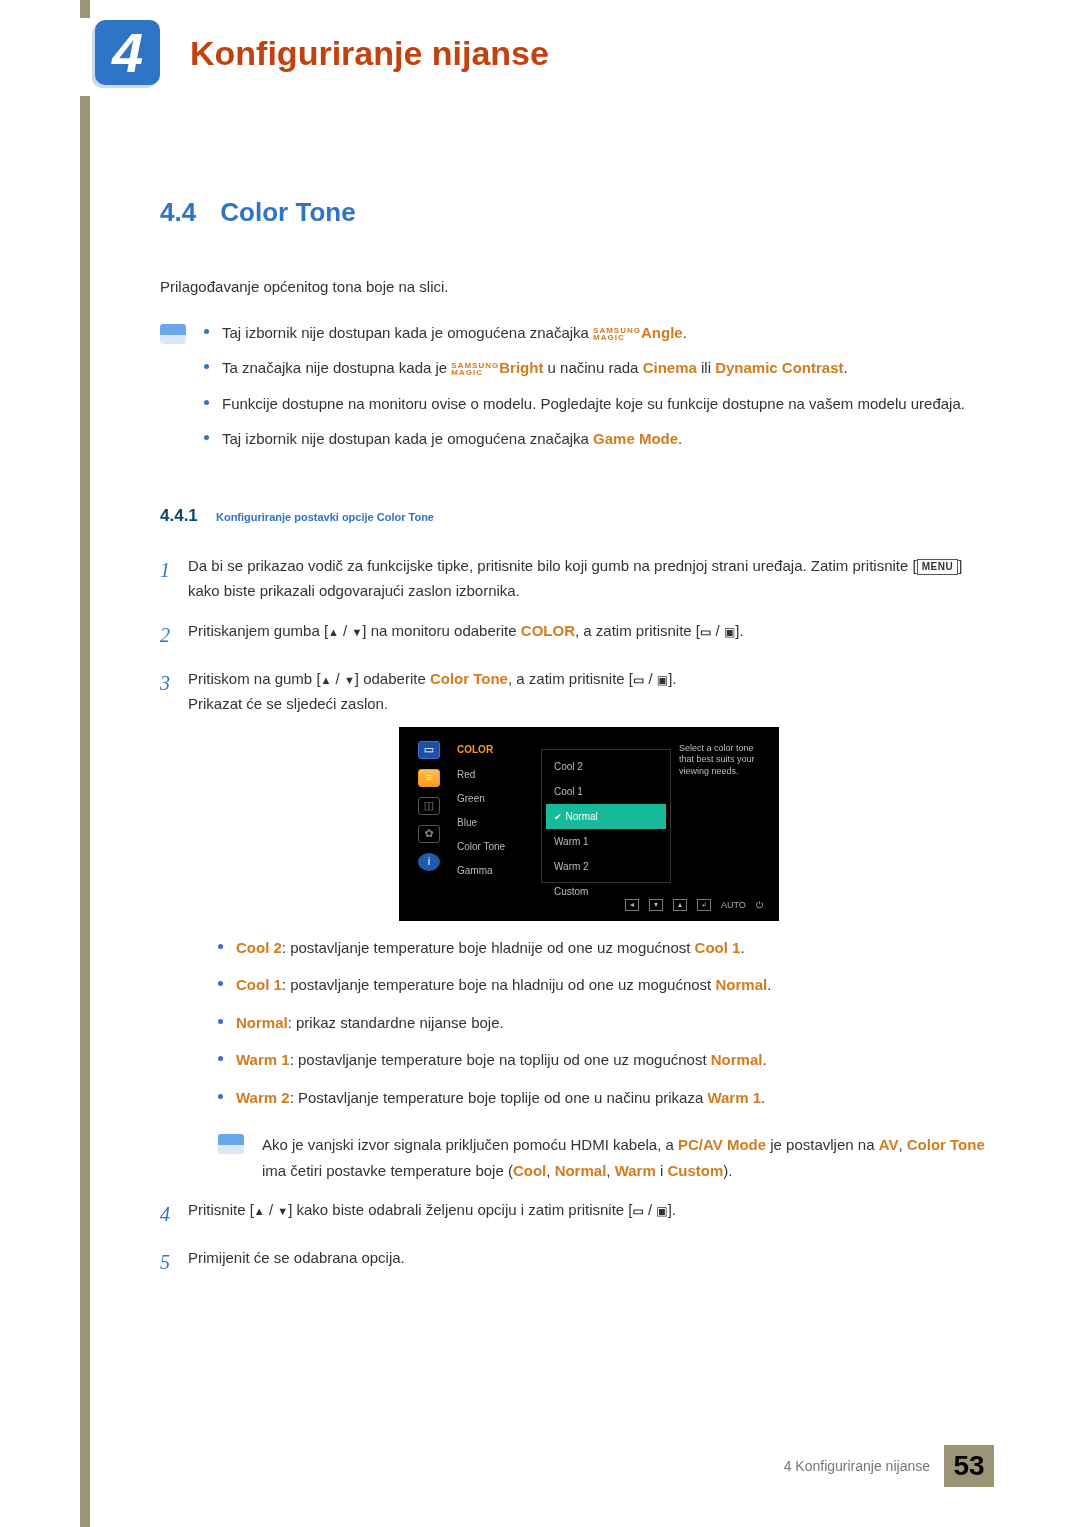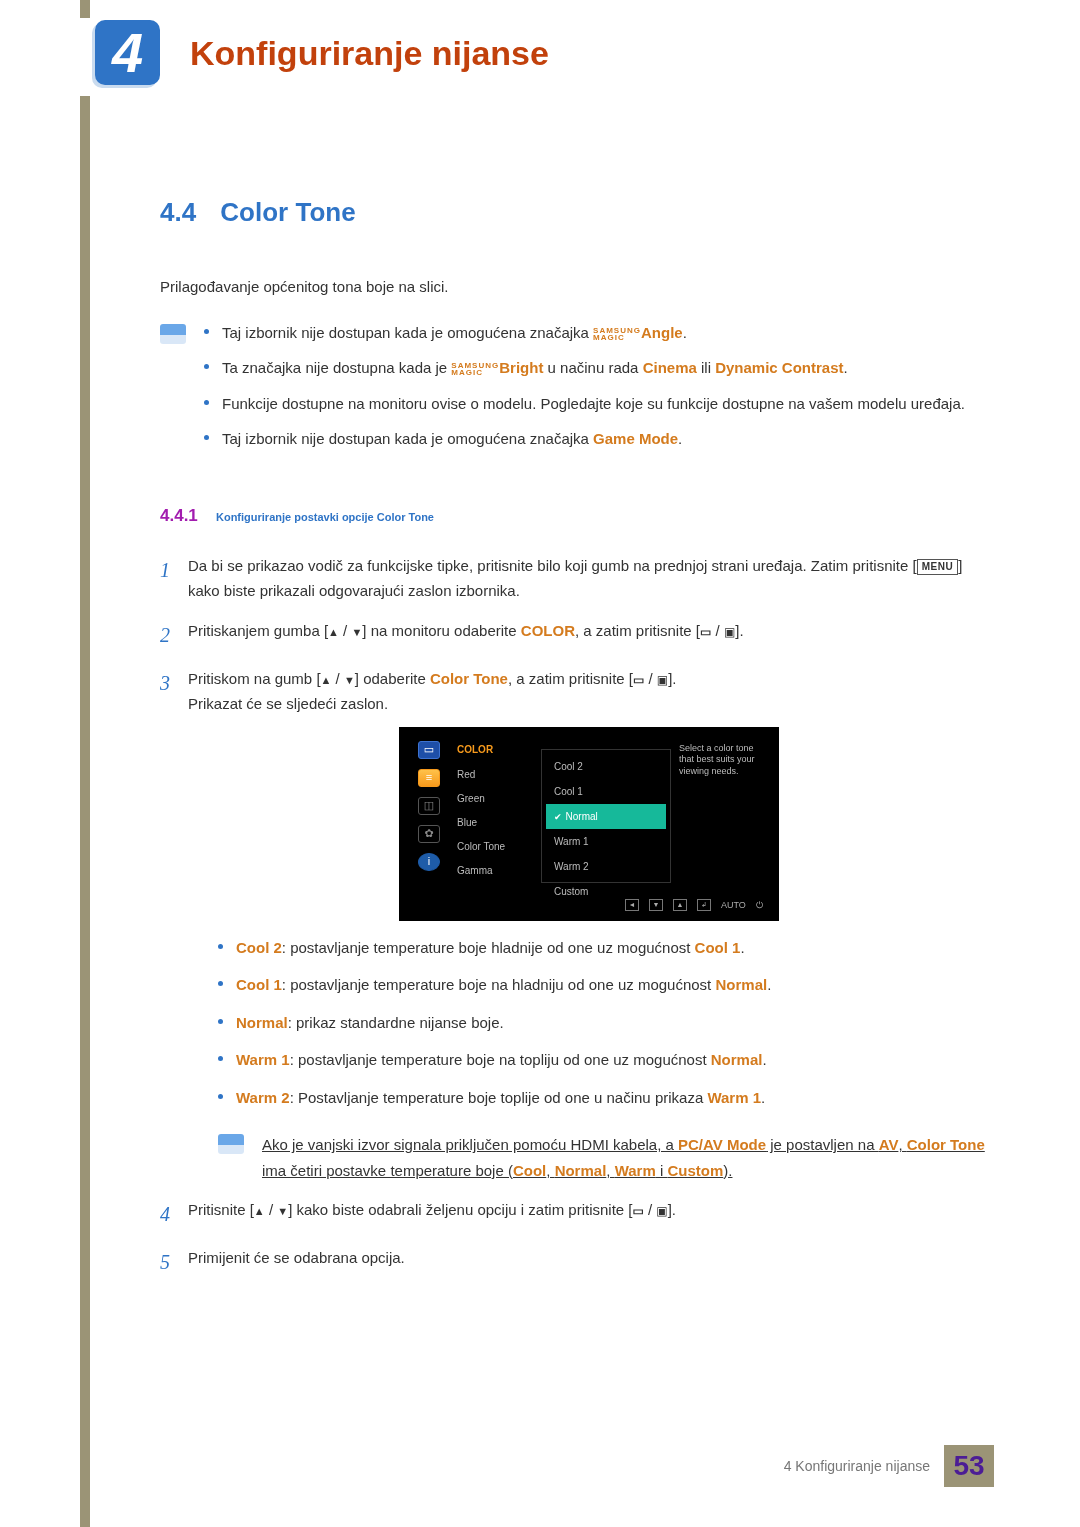--- a/index.html
+++ b/index.html
@@ -88,21 +88,21 @@
   .note-items li::before {
     content: ""; position: absolute; left: 0; top: 9px;
     width: 5px; height: 5px; border-radius: 50%; background: #2f74c6;
   }
   .orange { color: #d47b1e; font-weight: bold; }
   .magic-label { font-size: 8px; font-weight: bold; color: #d47b1e; letter-spacing: 1px; display: inline-block; line-height: 0.9; vertical-align: middle; }
   .magic-label .top { display:block; }
   .subsection {
     margin-top: 40px;
   }
-  .subsection-num { color: #a21caf; font-weight: bold; font-size: 17px; }
+  .subsection-num { color: #0c4a6e; font-weight: bold; font-size: 17px; }
   .subsection-title { color: #2f74c6; font-weight: bold; font-size: 11px; margin-left: 14px; }
   ol.steps { list-style: none; margin-top: 22px; }
   ol.steps > li { display: flex; margin-bottom: 14px; }
   ol.steps .num {
     flex: 0 0 28px;
     color: #2f74c6;
     font-style: italic;
     font-size: 20px;
     font-weight: 400;
     font-family: Georgia, 'Times New Roman', serif;
@@ -180,21 +180,21 @@
     position: absolute;
     right: 86px;
     bottom: 40px;
     display: flex;
     align-items: center;
     gap: 14px;
   }
   .footer-text { color: #777; font-size: 14px; }
   .footer-page {
     background: #9b9476;
-    color: #4c1d95;
+    color: #000000;
     font-size: 28px;
     font-weight: bold;
     width: 50px; height: 42px;
     display: flex; align-items: center; justify-content: center;
   }
 </style>
 </head>
 <body>
 
 <div class="side-bar"></div>
@@ -290,21 +290,21 @@
         <ul class="desc-list">
           <li><span class="orange">Cool 2</span><span>: postavljanje temperature boje hladnije od one uz mogućnost </span><span class="orange">Cool 1</span><span>.</span></li>
           <li><span class="orange">Cool 1</span><span>: postavljanje temperature boje na hladniju od one uz mogućnost </span><span class="orange">Normal</span><span>.</span></li>
           <li><span class="orange">Normal</span><span>: prikaz standardne nijanse boje.</span></li>
           <li><span class="orange">Warm 1</span><span>: postavljanje temperature boje na topliju od one uz mogućnost </span><span class="orange">Normal</span><span>.</span></li>
           <li><span class="orange">Warm 2</span><span>: Postavljanje temperature boje toplije od one u načinu prikaza </span><span class="orange">Warm 1</span><span>.</span></li>
         </ul>
 
         <div class="note-block" style="margin-left:30px;">
           <div class="note-icon"></div>
-          <div class="note-items" style="padding-top:2px;text-decoration:underline;">
+          <div class="note-items" style="padding-top:2px;">
             <span>Ako je vanjski izvor signala priključen pomoću HDMI kabela, a </span><span class="orange">PC/AV Mode</span><span> je postavljen na </span><span class="orange">AV</span><span>, </span><span class="orange">Color Tone</span><span> ima četiri postavke temperature boje (</span><span class="orange">Cool</span><span>, </span><span class="orange">Normal</span><span>, </span><span class="orange">Warm</span><span> i </span><span class="orange">Custom</span><span>).</span>
           </div>
         </div>
       </span>
     </li>
     <li>
       <span class="num">4</span>
       <span class="step-body">
         <span>Pritisnite [</span><span class="tri-up"></span> / <span class="tri-dn"></span><span>] kako biste odabrali željenu opciju i zatim pritisnite [</span><span class="icon-screen"></span> / <span class="icon-source"></span><span>].</span>
       </span>

